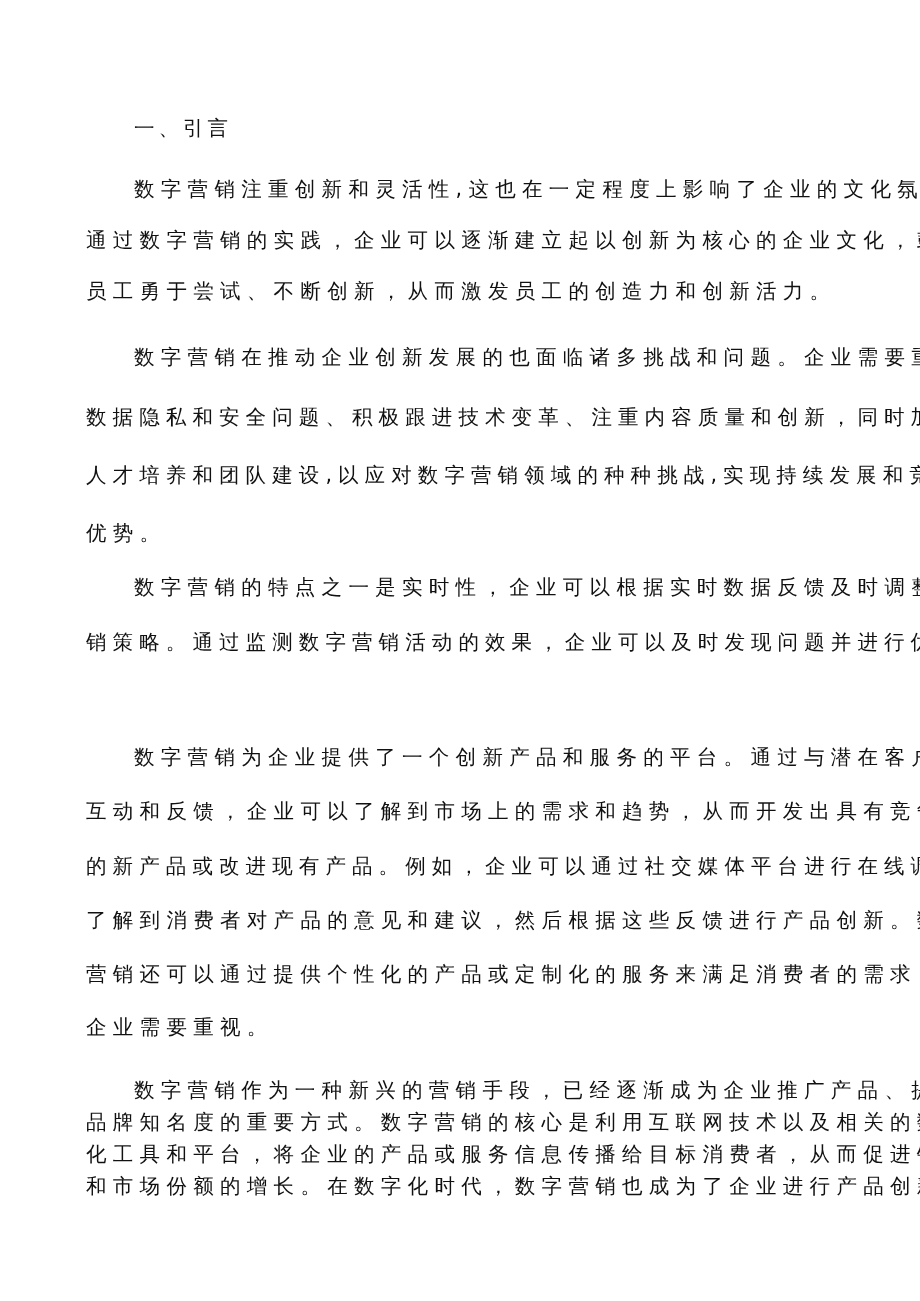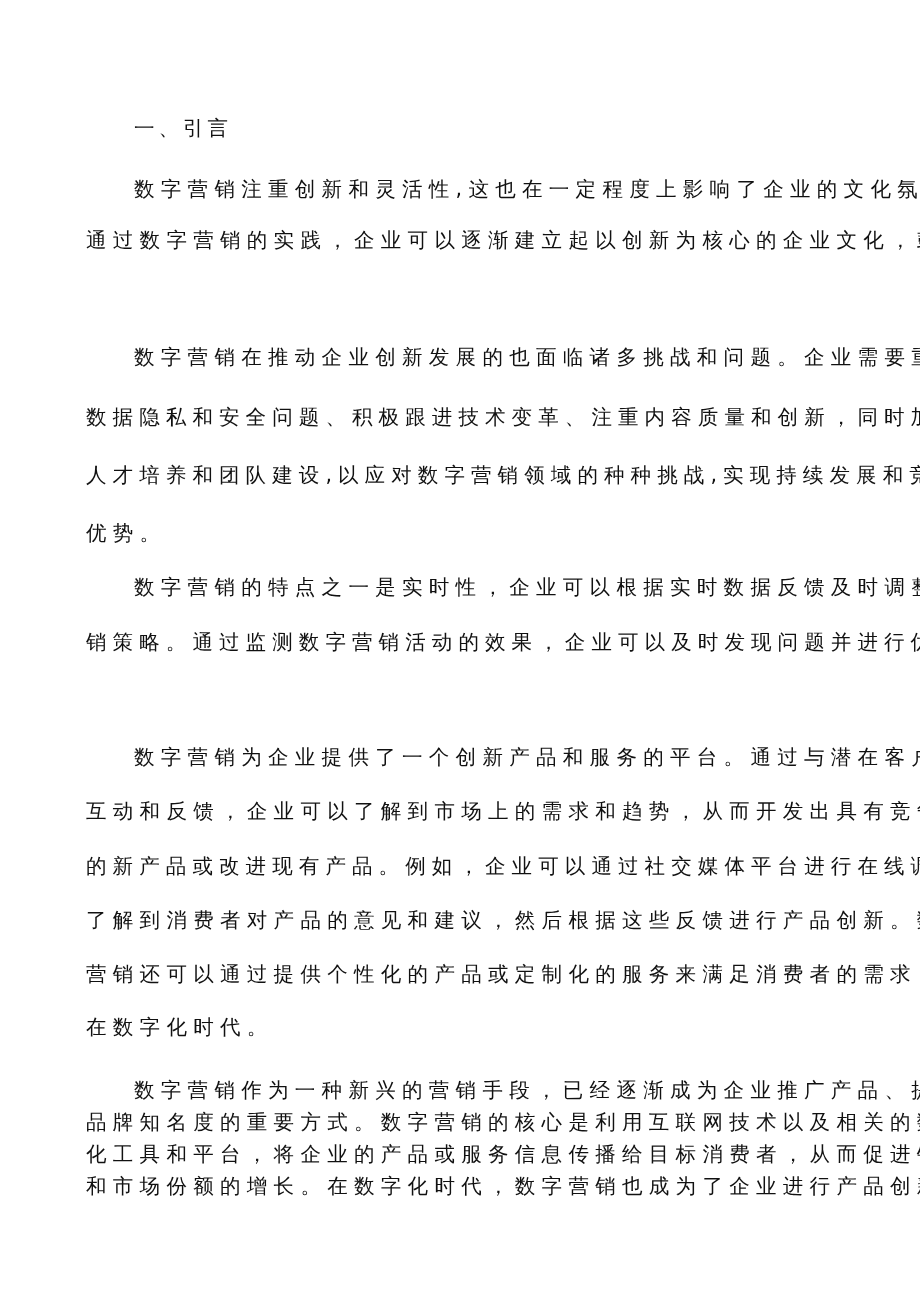--- a/index.html
+++ b/index.html
@@ -12,33 +12,34 @@
   .dense { letter-spacing: 6.1px; }
 </style>
 </head>
 <body>
 
 <div class="page">
   <div class="line heading" style="top:114px">一、引言</div>
 
   <div class="line indent" style="top:175px">数字营销注重创新和灵活性,这也在一定程度上影响了企业的文化氛围。</div>
   <div class="line" style="top:226px">通过数字营销的实践，企业可以逐渐建立起以创新为核心的企业文化，鼓励</div>
+  <div class="line" style="top:277px">员工勇于尝试、不断创新，从而激发员工的创造力和创新活力。</div>
 
   <div class="line indent" style="top:343px">数字营销在推动企业创新发展的也面临诸多挑战和问题。企业需要重视</div>
   <div class="line dense" style="top:403px">数据隐私和安全问题、积极跟进技术变革、注重内容质量和创新，同时加强</div>
   <div class="line dense" style="top:461px">人才培养和团队建设,以应对数字营销领域的种种挑战,实现持续发展和竞争</div>
   <div class="line" style="top:519px">优势。</div>
 
   <div class="line indent" style="top:573px">数字营销的特点之一是实时性，企业可以根据实时数据反馈及时调整营</div>
   <div class="line dense" style="top:628px">销策略。通过监测数字营销活动的效果，企业可以及时发现问题并进行优化，</div>
 
   <div class="line indent" style="top:743px">数字营销为企业提供了一个创新产品和服务的平台。通过与潜在客户的</div>
   <div class="line" style="top:797px">互动和反馈，企业可以了解到市场上的需求和趋势，从而开发出具有竞争力</div>
   <div class="line dense" style="top:852px">的新产品或改进现有产品。例如，企业可以通过社交媒体平台进行在线调研，</div>
   <div class="line" style="top:906px">了解到消费者对产品的意见和建议，然后根据这些反馈进行产品创新。数字</div>
   <div class="line" style="top:960px">营销还可以通过提供个性化的产品或定制化的服务来满足消费者的需求，增</div>
-  <div class="line" style="top:1013px">在数字化时代。</div>
+  <div class="line" style="top:1013px">企业需要重视。</div>
 
   <div class="line indent" style="top:1076px">数字营销作为一种新兴的营销手段，已经逐渐成为企业推广产品、提升</div>
   <div class="line" style="top:1108px">品牌知名度的重要方式。数字营销的核心是利用互联网技术以及相关的数字</div>
   <div class="line" style="top:1140px">化工具和平台，将企业的产品或服务信息传播给目标消费者，从而促进销售</div>
   <div class="line" style="top:1172px">和市场份额的增长。在数字化时代，数字营销也成为了企业进行产品创新的</div>
 </div>
 
 </body></html>

